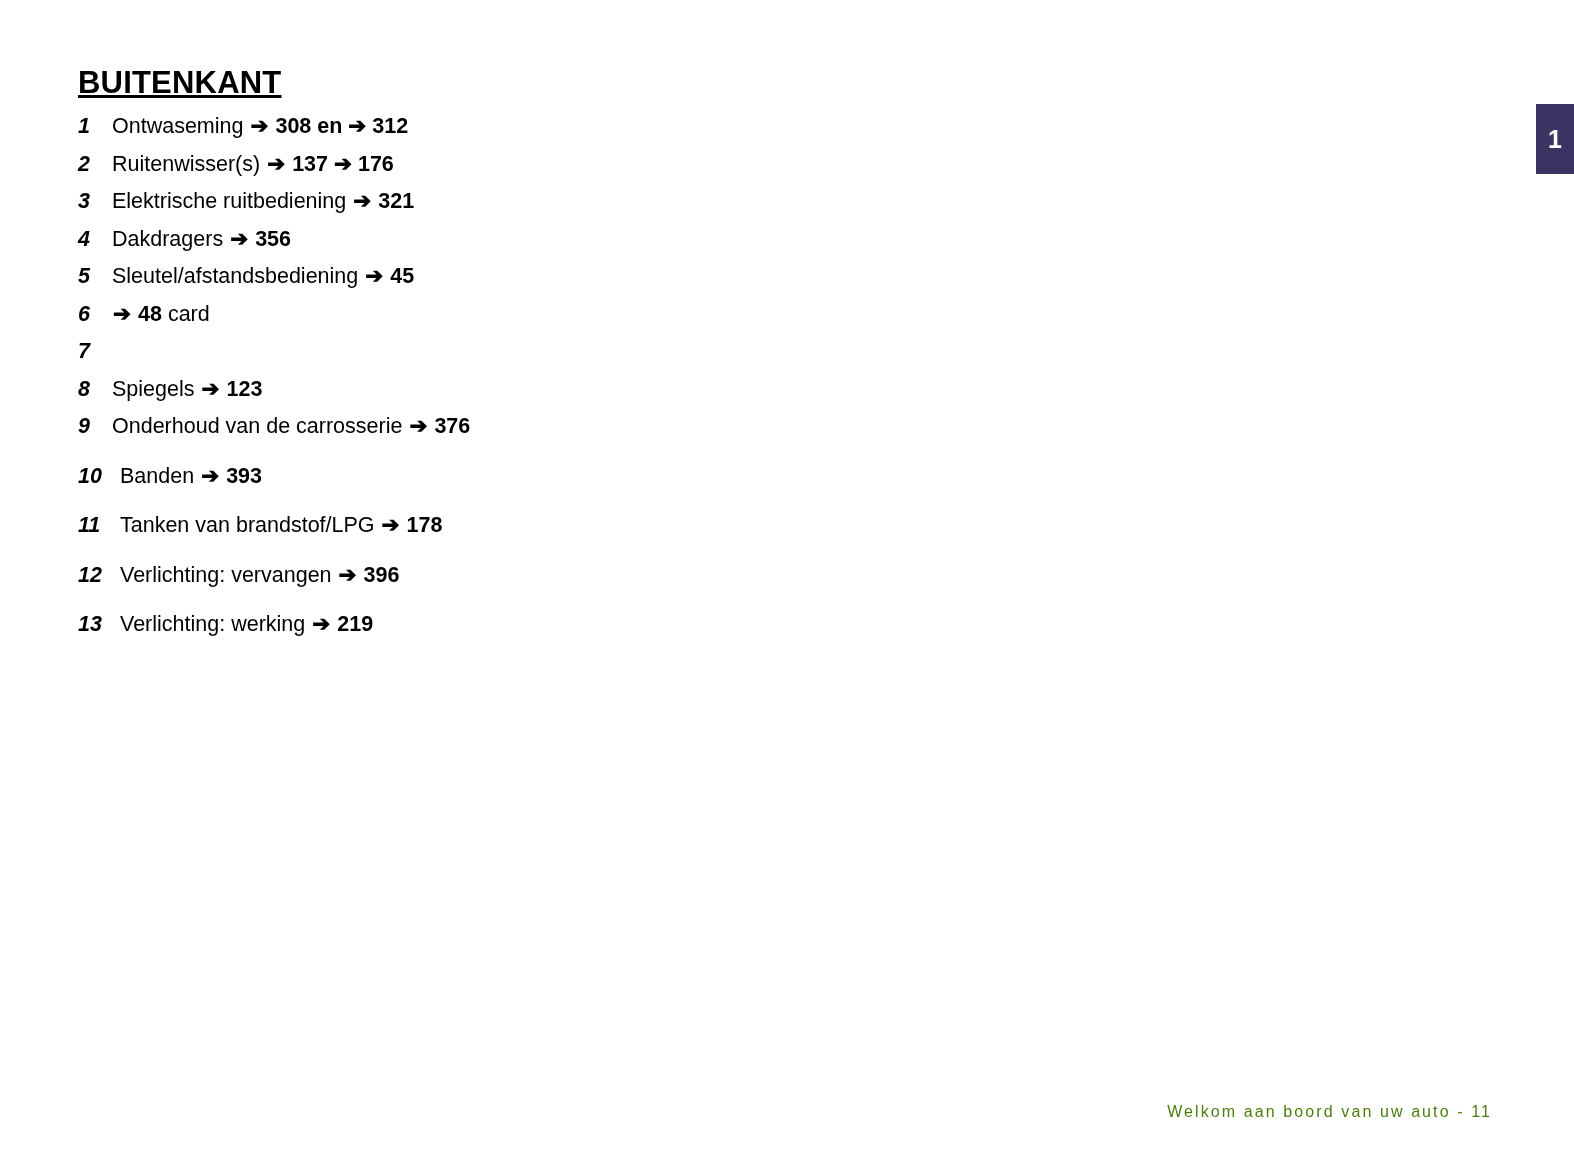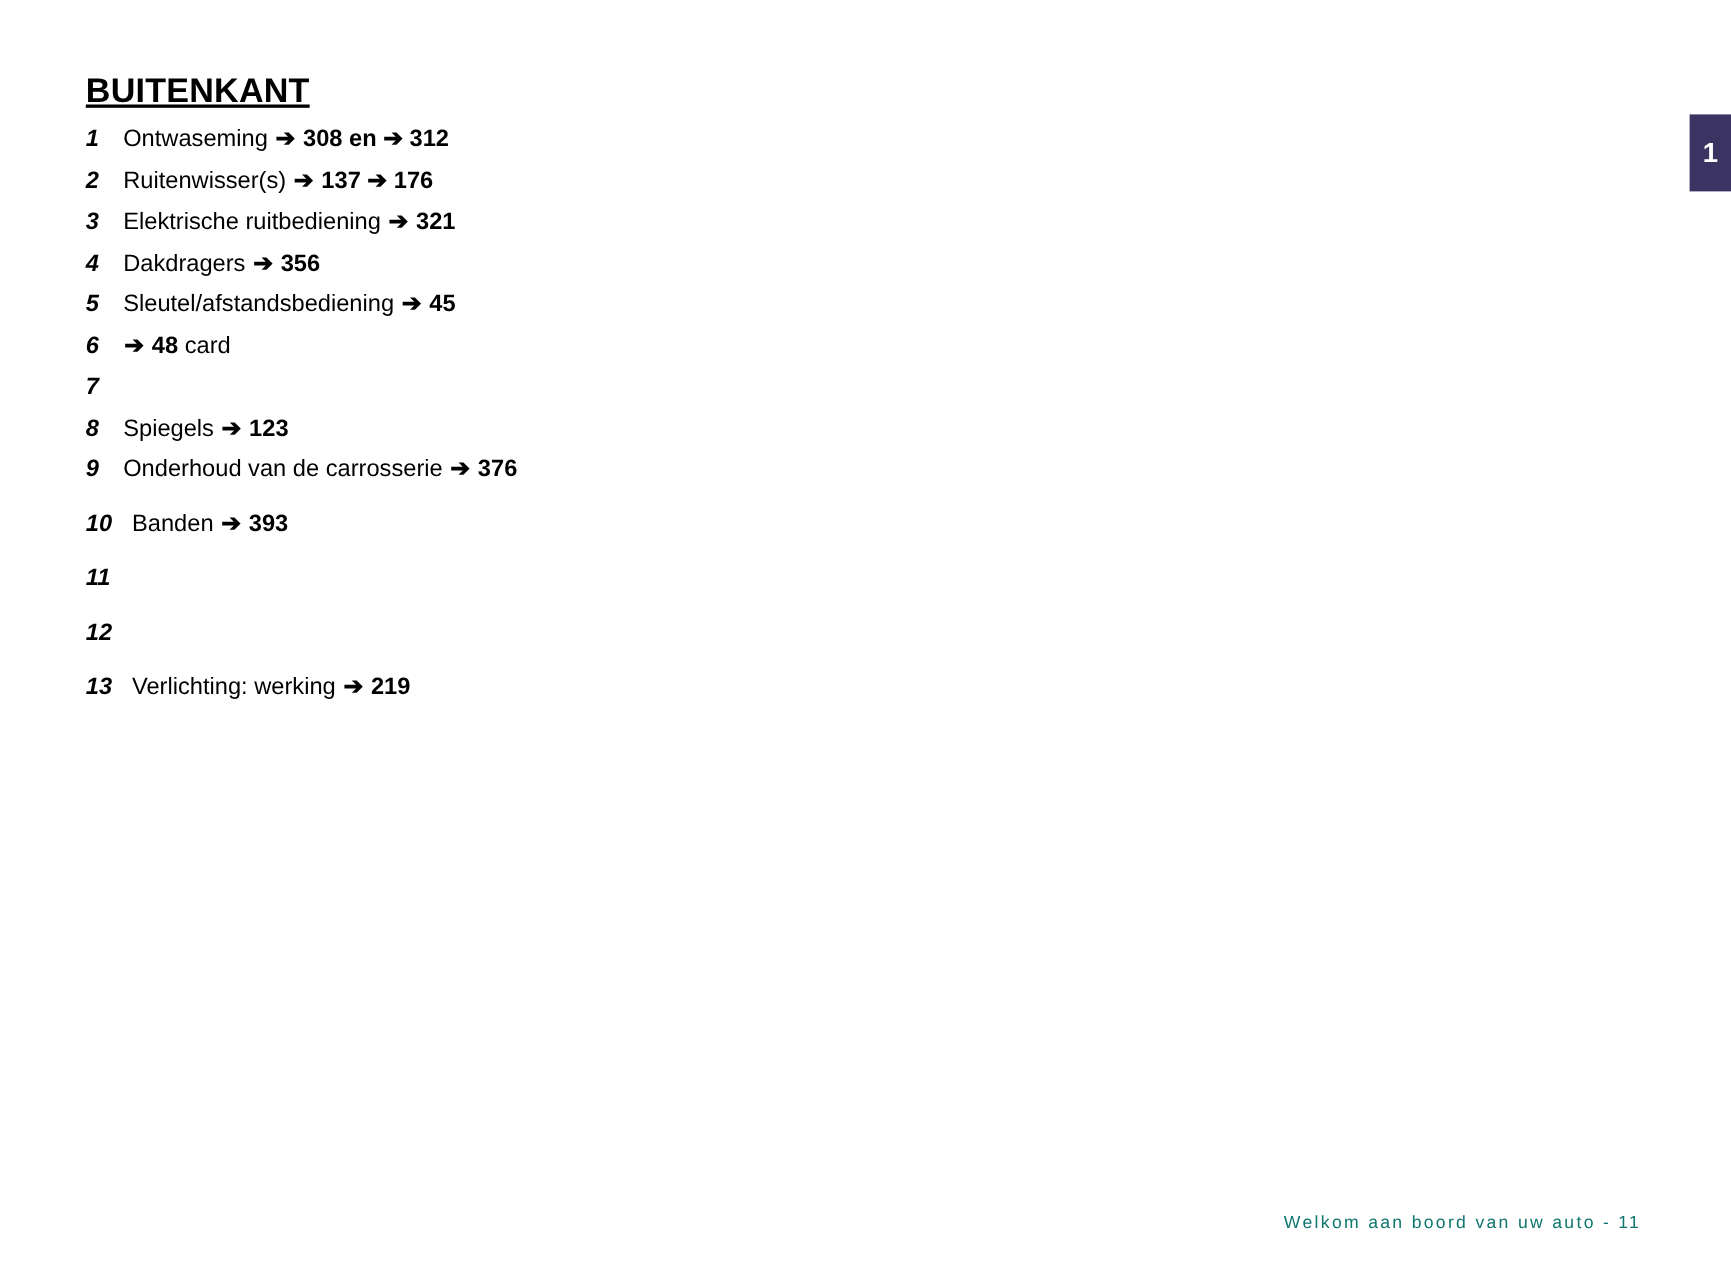--- a/index.html
+++ b/index.html
@@ -89,21 +89,21 @@
     display: inline-block;
     padding: 0 1px;
   }
 
   .footer {
     position: absolute;
     right: 82px;
     bottom: 44px;
     font-size: 16px;
     letter-spacing: 2.1px;
-    color: #0f766e;
+    color: #4d7c0f;
     white-space: nowrap;
   }
 </style>
 </head>
 <body>
 
 <div class="page">
 
   <div class="chapter-tab">1</div>
 
@@ -144,23 +144,25 @@
       <div class="legend-row">
         <span class="legend-num">9</span>
         <span class="legend-text"><span>Onderhoud van de carrosserie</span> <span class="arrow">➔</span> <span class="ref">376</span></span>
       </div>
       <div class="legend-row">
         <span class="legend-num wide">10</span>
         <span class="legend-text"><span>Banden</span> <span class="arrow">➔</span> <span class="ref">393</span></span>
       </div>
       <div class="legend-row">
         <span class="legend-num wide">11</span>
+        <span class="legend-text"><span>Tanken van brandstof/LPG</span> <span class="arrow">➔</span> <span class="ref">178</span></span>
       </div>
       <div class="legend-row">
         <span class="legend-num wide">12</span>
+        <span class="legend-text"><span>Verlichting: vervangen</span> <span class="arrow">➔</span> <span class="ref">396</span></span>
       </div>
       <div class="legend-row">
         <span class="legend-num wide">13</span>
         <span class="legend-text"><span>Verlichting: werking</span> <span class="arrow">➔</span> <span class="ref">219</span></span>
       </div>
     </div>
 
   <div class="footer">Welkom aan boord van uw auto - 11</div>
 
 </div>

